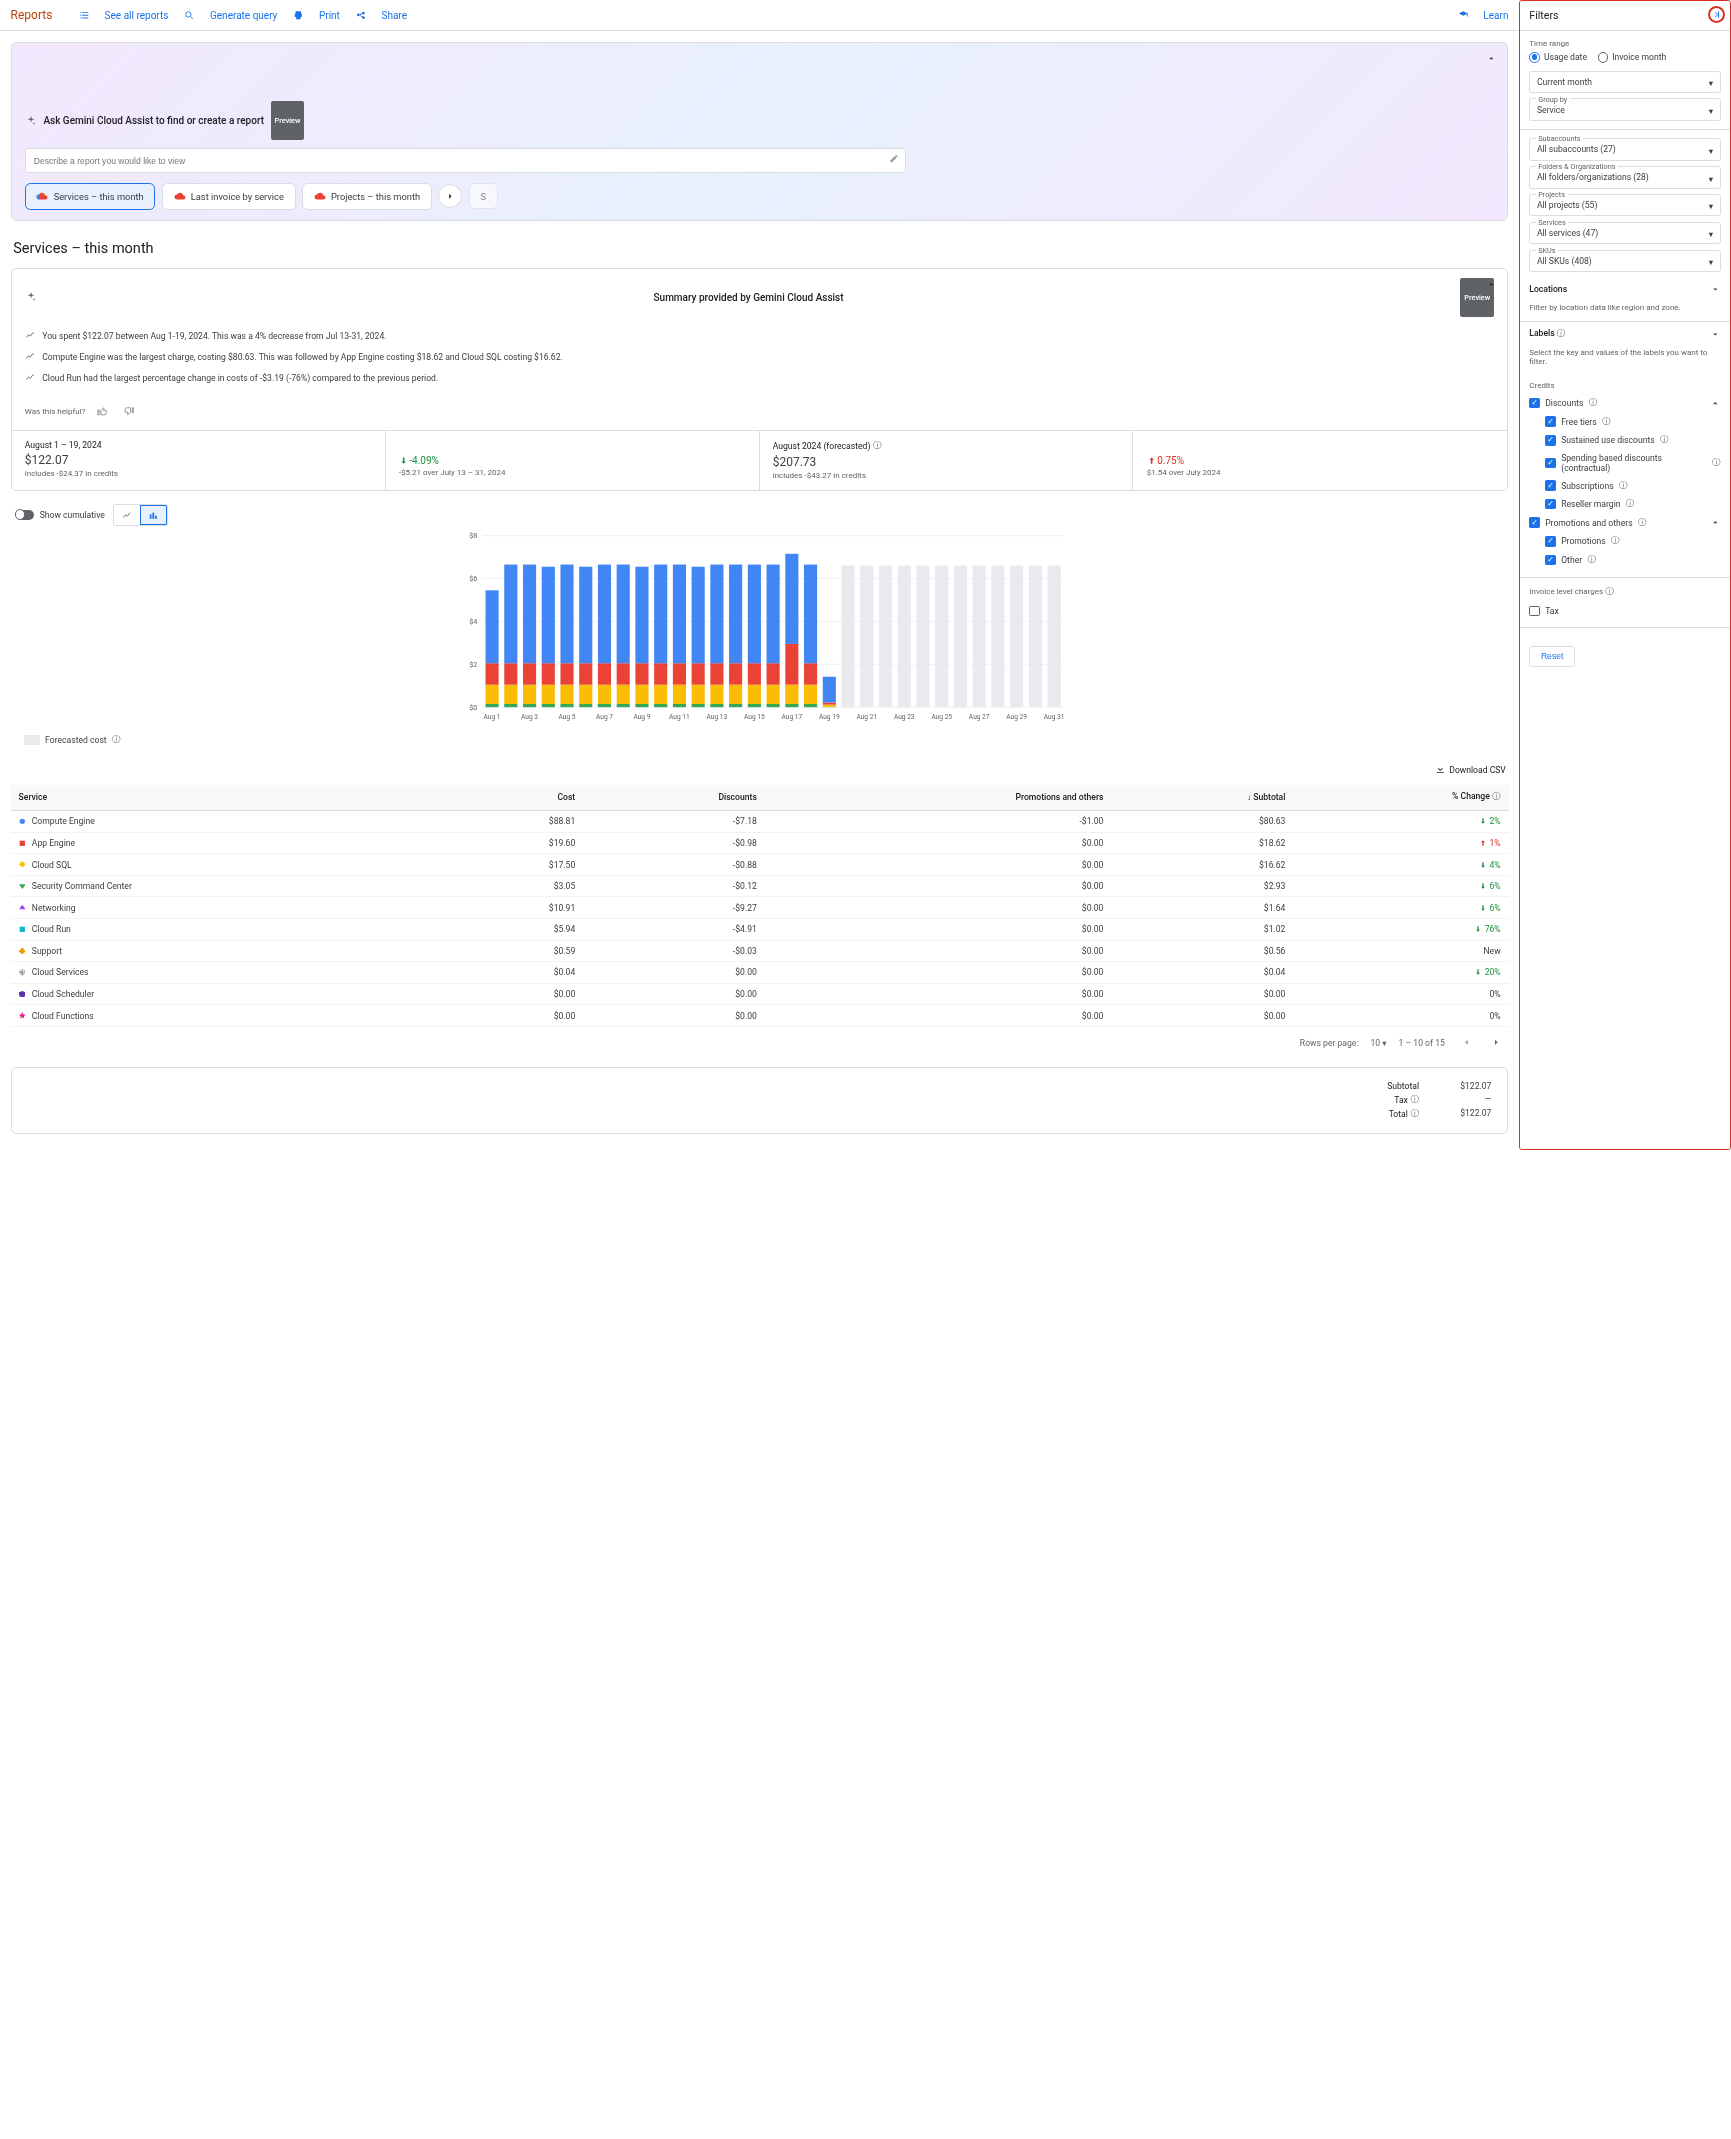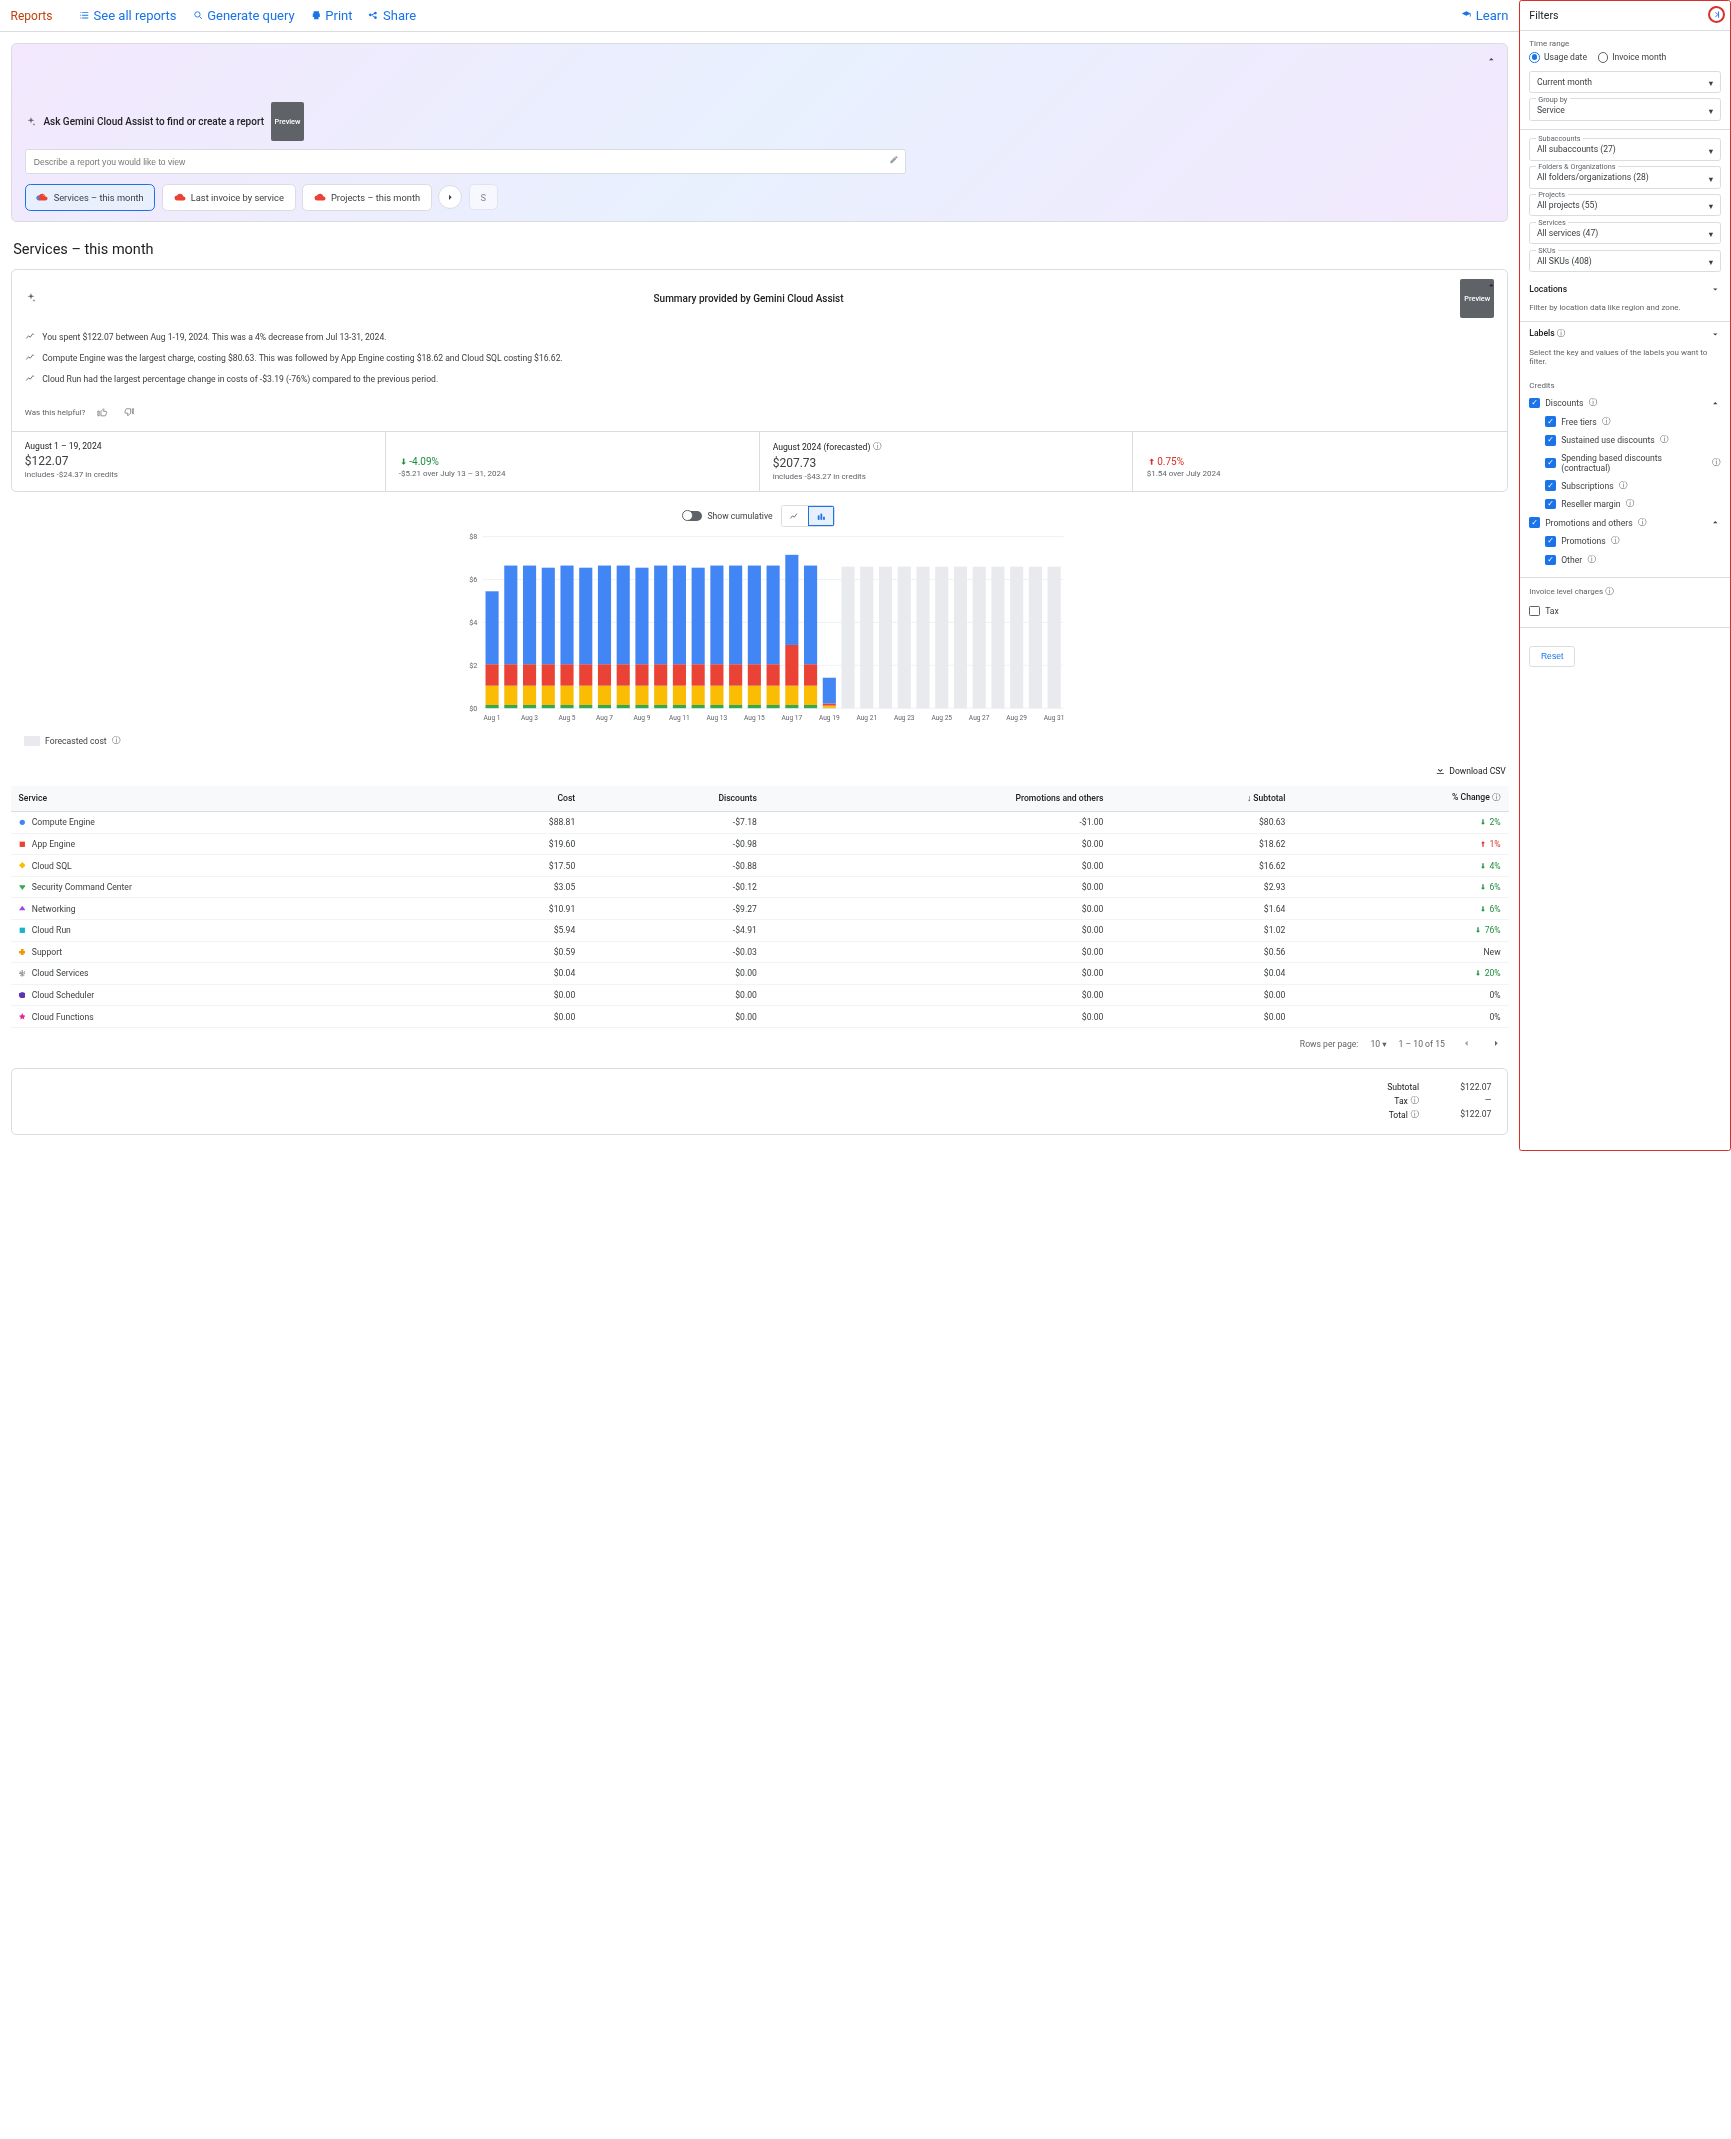--- a/index.html
+++ b/index.html
@@ -2,21 +2,21 @@
 <html style="font-size:10.6px"><head>
 <meta charset="utf-8">
 <style>
 * { box-sizing: border-box; margin: 0; padding: 0; }
 body { font-family: 'Google Sans', Roboto, Arial, sans-serif; font-size: 8.6px; color: #3c4043; background: #fff; }
 .container { display: flex; width: 100%; }
 .main { flex: 1; padding: 0; min-width: 0; }
 .topbar { display: flex; align-items: center; padding: 8px 10.6px; border-bottom: 0.7px solid #dadce0; gap: 16px; }
 .topbar h1 { font-size: 12px; font-weight: 400; color: #c2410c; margin-right: 10.6px; }
 .topbar .actions { display: flex; gap: 16px; }
-.topbar .link { color: #1a73e8; font-size: 13px; display: inline-flex; align-items: center; gap: 4px; cursor: pointer; }
+.topbar .link { color: #1a73e8; font-size: 10px; display: inline-flex; align-items: flex-start; gap: 15px; cursor: pointer; }
 .topbar .spacer { flex: 1; }
 
 .gemini-card { margin: 10.6px; border: 0.7px solid #dadce0; border-radius: 5.3px; padding: 10.6px 13.2px; background: linear-gradient(135deg, #f3e8fd 0%, #e8f0fe 50%, #f3e8fd 100%); position: relative; }
 .gemini-header { display: flex; align-items: center; gap: 6.6px; font-size: 10px; font-weight: 500; color: #202124; margin-top: 48px; }
 .badge { background: #5f6368; color: #fff; font-size: 7.3px; padding: 15px 4px; border-radius: 2px; }
 .gemini-input { margin-top: 8px; position: relative; width: 60%; }
 .gemini-input input { width: 100%; padding: 6.6px 24px 6.6px 8px; border: 0.7px solid #dadce0; border-radius: 2.6px; font-size: 8.6px; background: #fff; }
 .gemini-chips { display: flex; gap: 6.6px; margin-top: 9.3px; align-items: center; overflow: hidden; }
 .chip { display: flex; align-items: center; gap: 5.3px; padding: 6.6px 10.6px; border: 0.7px solid #dadce0; border-radius: 5.3px; background: #fff; font-size: 9.3px; cursor: pointer; white-space: nowrap; }
 .chip.active { border-color: #1a73e8; background: #e8f0fe; }
@@ -37,21 +37,21 @@
 .stat-box { flex: 1; padding: 9.3px 13.2px; border-right: 0.7px solid #dadce0; }
 .stat-box:last-child { border-right: none; }
 .stat-label { font-size: 8.6px; font-weight: 400; color: #202124; display: flex; align-items: center; gap: 2.6px; }
 .stat-value { font-size: 12px; margin-top: 2.6px; }
 .stat-sub { font-size: 8px; color: #5f6368; margin-top: 2.6px; }
 .stat-change { font-size: 10px; margin-top: 14.5px; display: flex; align-items: center; gap: 1.3px; }
 .change-down { color: #1e8e3e; }
 .change-up { color: #d93025; }
 
 .chart-area { margin: 10.6px; }
-.chart-controls { display: flex; justify-content: center; align-items: center; gap: 8px; padding: 2.6px 5.3px; }
+.chart-controls { display: flex; justify-content: flex-start; align-items: center; gap: 8px; padding: 2.6px 5.3px; }
 .toggle { display: inline-flex; align-items: center; gap: 5.3px; font-size: 8.6px; }
 .toggle-track { width: 18.5px; height: 9.3px; background: #5f6368; border-radius: 5.3px; position: relative; }
 .toggle-knob { width: 10.6px; height: 10.6px; background: #fff; border: 0.7px solid #5f6368; border-radius: 50%; position: absolute; top: -1.3px; left: -1.3px; }
 .chart-type { display: inline-flex; border: 0.7px solid #dadce0; border-radius: 2.6px; overflow: hidden; }
 .chart-type button { width: 26.4px; height: 20px; border: none; background: #fff; cursor: pointer; display: flex; align-items: center; justify-content: center; }
 .chart-type button.active { background: #e8f0fe; border: 0.7px solid #1a73e8; }
 
 .chart-svg { width: 100%; height: 198px; }
 .forecast-legend { padding: 5.3px 13.2px; display: flex; align-items: center; gap: 5.3px; font-size: 8.6px; }
 .legend-box { width: 16px; height: 9.3px; background: #e8eaed; }

